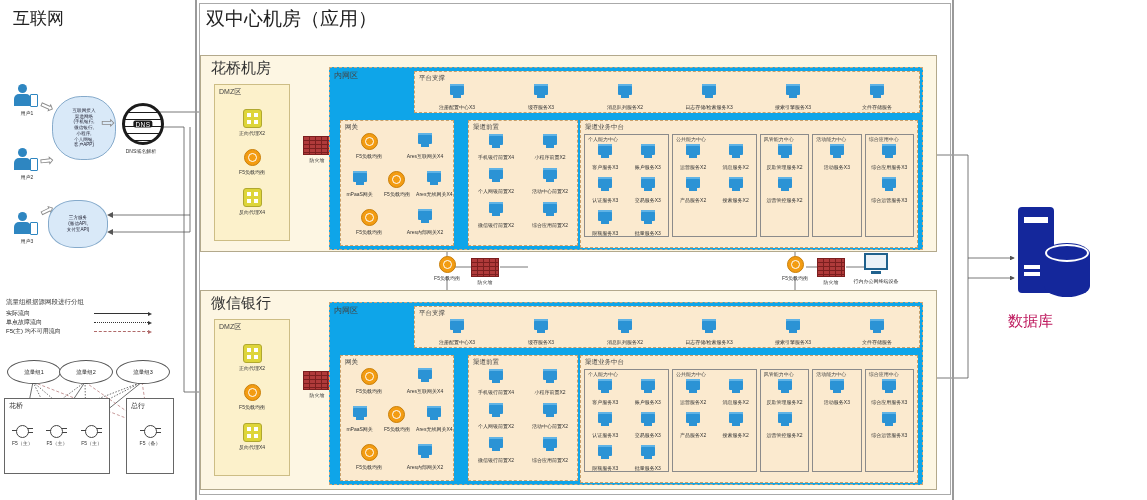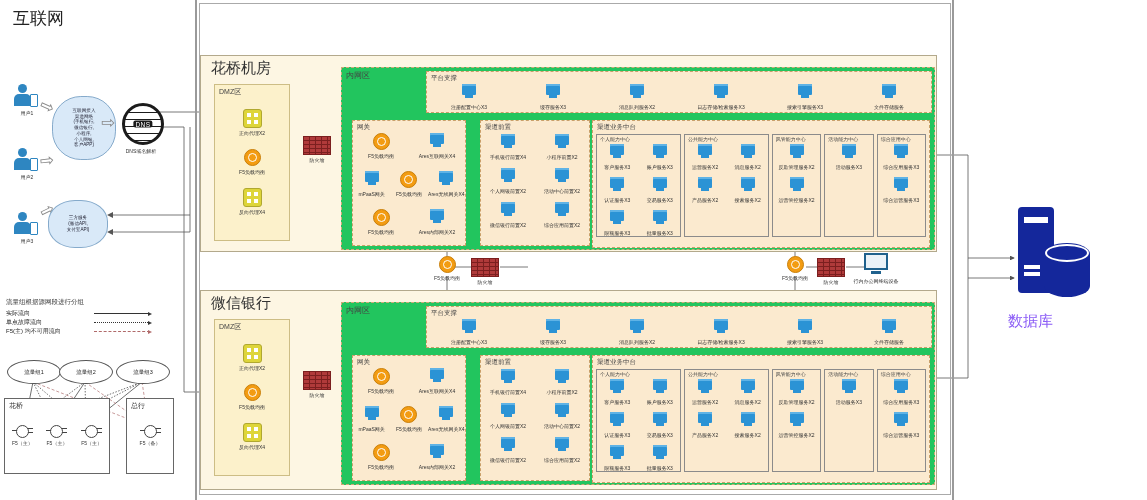--- a/index.html
+++ b/index.html
@@ -14,21 +14,21 @@
   .pt-db{left:961px;top:16px;font-size:16.5px;color:#222}
   .vsep{position:absolute;top:0;bottom:0;width:1.5px;background:#9a9a9a}
   .appbox{position:absolute;left:199px;top:3px;width:750px;height:490px;border:1px solid #aaa}
   
   .room{position:absolute;left:200px;width:735px;background:#fdf6e3;border:1px solid #b3a98c}
   .room.a{top:55px;height:195px}.room.b{top:290px;height:198px}
   .room-label{position:absolute;left:10px;top:3px;font-size:15px;color:#333}
   .dmz{position:absolute;left:13px;top:28px;width:74px;height:155px;background:#fcf1cb;border:1px solid #cdbd85}
   .dmz .node{display:block;margin:12px auto 0;width:60px;text-align:center}
   .fwwrap{position:absolute;left:96px;top:80px;width:40px;text-align:center;font-size:5px}
-  .intranet{position:absolute;left:140px;top:11px;width:592px;height:181px;background:#22c55e;border:1px dashed #cfa878}
+  .intranet{position:absolute;left:128px;top:11px;width:592px;height:181px;background:#0ea5e9;border:1px dashed #cfa878}
   .platform{position:absolute;left:84px;top:3px;width:504px;height:40px;border:1px dashed #c9a06a;background:#fbeacf}
   .prow{display:flex;justify-content:space-around;margin-top:1px}
   .prow .node{width:76px;text-align:center}
   .gateway{position:absolute;left:10px;top:52px;width:112px;height:124px;border:1px dashed #c9a06a;background:#fbeacf}
   .gwrow{display:flex;justify-content:space-around;height:37px;align-items:flex-start;margin-top:1px}
   .gwrow .node{flex:1;text-align:center}
   .front{position:absolute;left:138px;top:52px;width:108px;height:124px;border:1px dashed #c9a06a;background:#fbeacf}
   .fgrid{display:grid;grid-template-columns:1fr 1fr;row-gap:7px;margin-top:2px;justify-items:center}
   .fgrid .node{width:50px;text-align:center}
   .mid{position:absolute;left:250px;top:52px;width:336px;height:126px;border:1px dashed #c9a06a;background:#fbeacf}
@@ -90,21 +90,21 @@
   .ilnode{position:absolute;width:38px;text-align:center;font-size:4.6px}
   .ilbox{position:absolute;left:528px;top:250px;width:134px;height:42px;background:#fdf6e3;border:1px solid #9a9a9a}
   .ilrow{display:flex;justify-content:space-around;margin-top:1px}
   .ilrow .node{width:32px;text-align:center}
   
   .db-tower{position:absolute;left:1018px;top:207px;width:36px;height:86px;background:#14279b;border-radius:4px}
   .db-tower::before{content:"";position:absolute;left:6px;top:10px;width:24px;height:6px;background:#fff}
   .db-tower::after{content:"";position:absolute;left:6px;top:58px;width:16px;height:4px;background:#fff;box-shadow:0 7px #fff}
   .db-cyl{position:absolute;left:1044px;top:243px;width:46px;height:54px;background:#14279b;border-radius:23px/11px}
   .db-cyl::before{content:"";position:absolute;left:1px;top:1px;width:40px;height:14px;border:2.5px solid #fff;border-radius:50%;background:#14279b}
-  .db-label{position:absolute;left:1008px;top:312px;font-size:15px;color:#8b5cf6}
+  .db-label{position:absolute;left:1008px;top:312px;font-size:15px;color:#be185d}
   svg#wires{position:absolute;left:0;top:0;pointer-events:none}
 </style>
 </head>
 <body>
 
 <div id="canvas">
 
   <svg id="wires" width="1147" height="500" viewBox="0 0 1147 500">
     <defs>
       <marker id="ah" markerWidth="6" markerHeight="6" refX="5" refY="3" orient="auto">
@@ -230,20 +230,21 @@
         </div>
       </div>
       <div class="site site1">
         <div class="stitle">总行</div>
         <div class="lbrow">
           <div class="lbnode"><span class="ic ic-lb"></span><span class="lbl">F5（备）</span></div>
         </div>
       </div>
     </div>
 
+  <div class="abs pt-app">双中心机房（应用）</div>
   <div id="rooms">
       <div class="room a">
         <div class="room-label">花桥机房</div>
         <div class="dmz">
           <div class="box-title">DMZ区</div>
           <div class="node"><span class="ic ic-proxy"></span><span class="lbl">正向代理X2</span></div>
           <div class="node"><span class="ic ic-f5"></span><span class="lbl">F5负载均衡</span></div>
           <div class="node"><span class="ic ic-proxy"></span><span class="lbl">反向代理X4</span></div>
         </div>
         <div class="fwwrap"><span class="ic ic-fw"></span><span class="lbl">防火墙</span></div>

